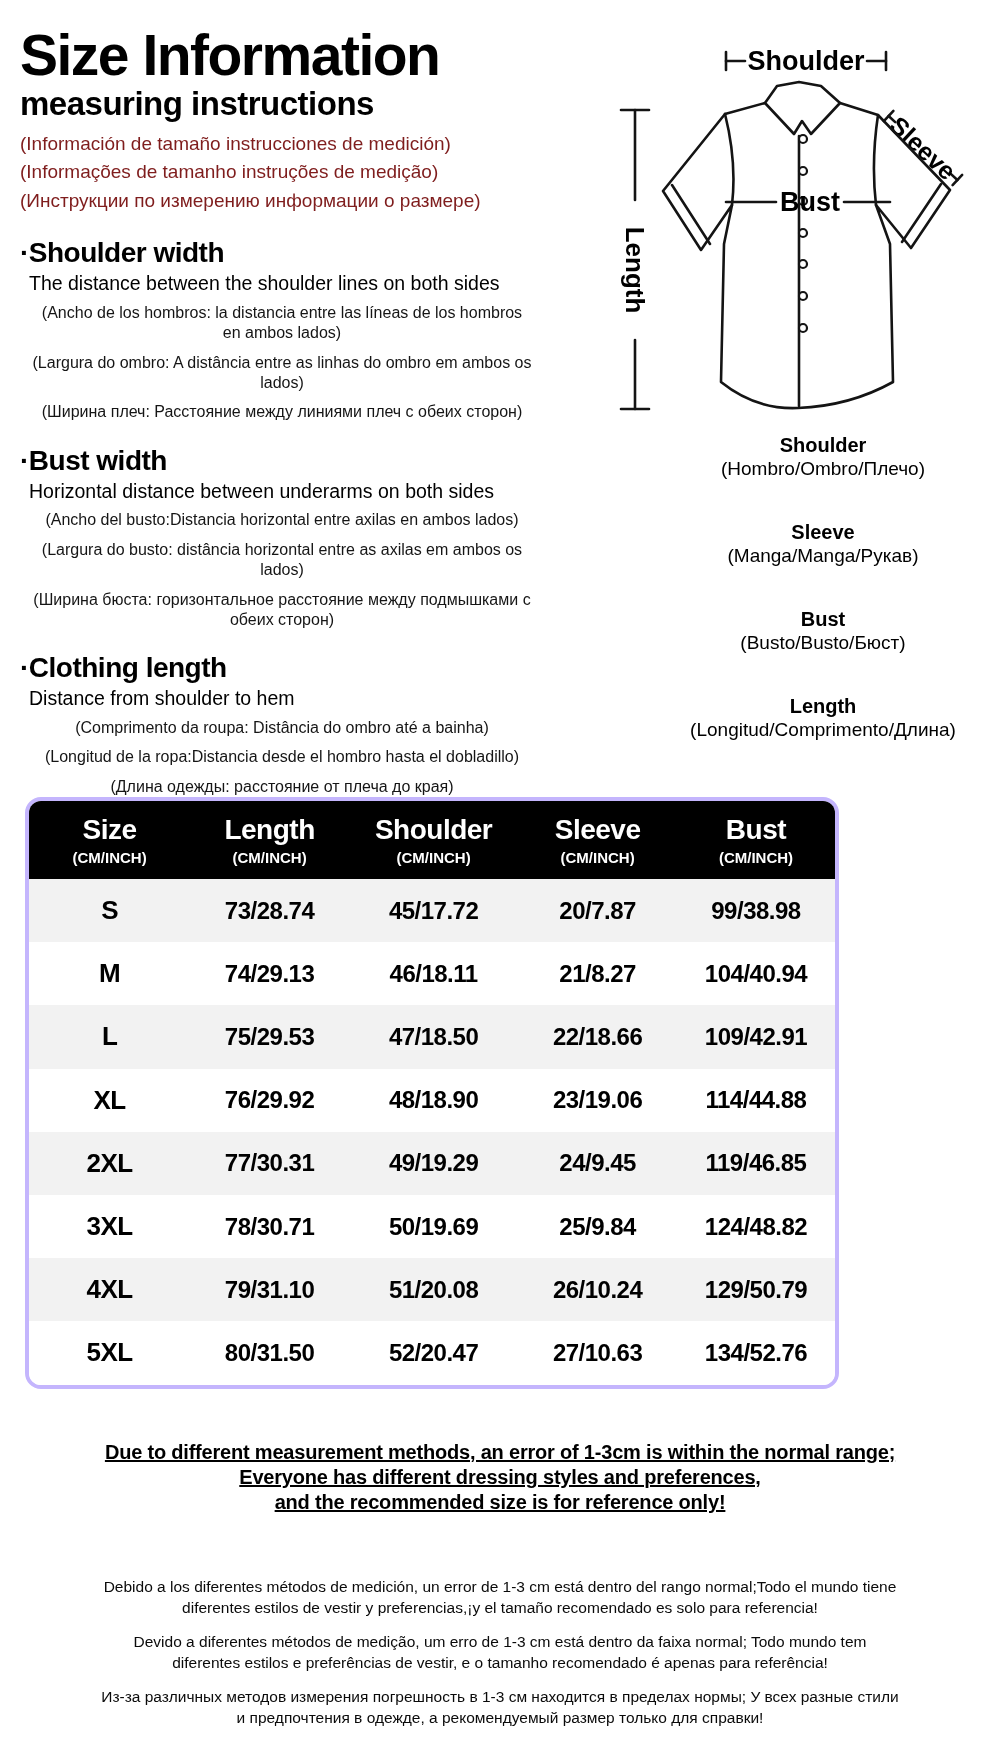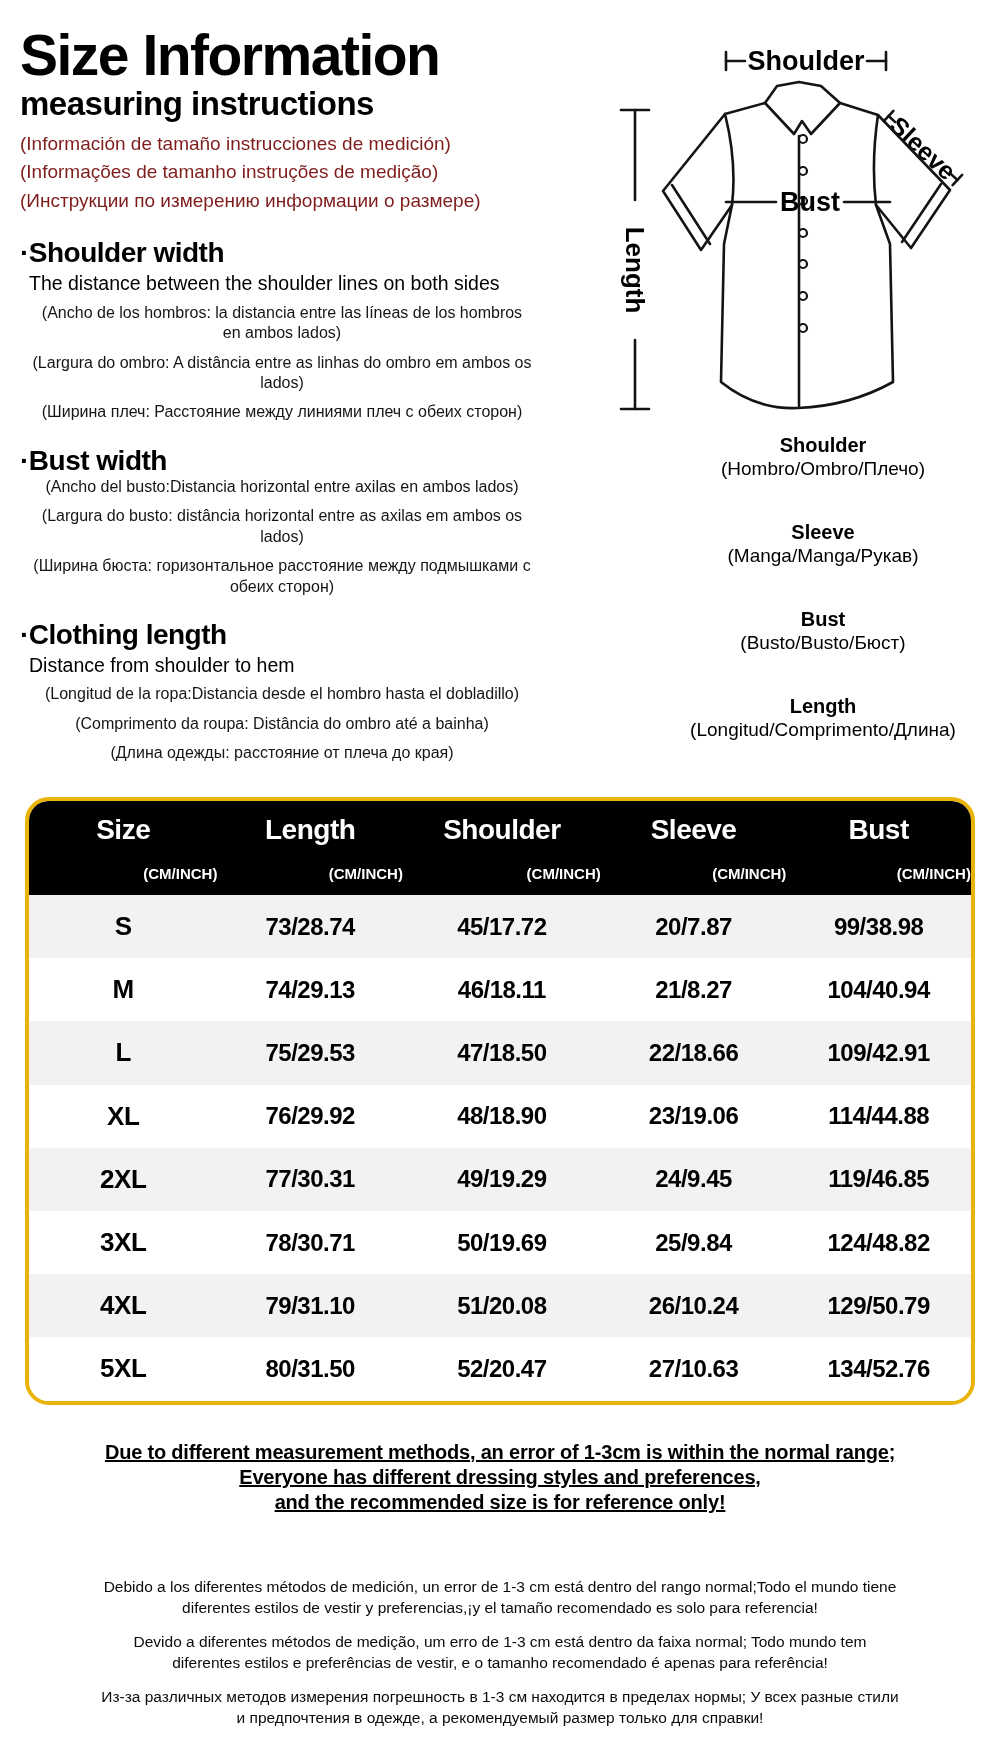--- a/index.html
+++ b/index.html
@@ -19,28 +19,28 @@
   .section-tr{font-size:16px;line-height:1.28;margin:0 0 9px 12px;max-width:500px;color:#151515;text-align:center;}
   
   .right-col{position:absolute;left:558px;top:32px;width:440px;height:745px;}
   .shirt-svg{position:absolute;left:0;top:0;}
   .legend{position:absolute;left:0;top:402px;width:440px;text-align:center;padding-left:45px;box-sizing:content-box;}
   .legend-entry{margin-bottom:40px;}
   .legend-term{font-size:20px;font-weight:bold;line-height:23px;}
   .legend-tr{font-size:19px;line-height:24px;}
   
   .size-table{
-    position:absolute;left:25px;top:797px;width:950px;box-sizing:border-box;
-    border:4px solid #eab308;border-radius:24px;overflow:hidden;background:#fff;
+    position:absolute;left:25px;top:797px;width:814px;box-sizing:border-box;
+    border:4px solid #c4b5fd;border-radius:16px;overflow:hidden;background:#fff;
   }
   .thead{display:grid;grid-template-columns:20% 19.7% 21% 19.7% 19.6%;background:#000;color:#fff;
     padding:13px 0 11px 0;}
   .th{text-align:center;}
   .th-label{font-size:28px;font-weight:bold;line-height:32px;letter-spacing:-0.5px;}
-  .th-unit{font-size:15px;font-weight:bold;line-height:20px;margin-top:18px;text-align:right;}
+  .th-unit{font-size:15px;font-weight:bold;line-height:20px;margin-top:2px;}
   .tr{display:grid;grid-template-columns:20% 19.7% 21% 19.7% 19.6%;height:63.2px;align-items:center;background:#fff;}
   .tr.alt{background:#f2f2f2;}
   .td{text-align:center;font-size:24px;font-weight:bold;letter-spacing:-0.5px;}
   .td.size-cell{font-size:26px;}
   
   .notes{position:absolute;left:0;top:1440px;width:1000px;text-align:center;}
   .note-en{font-size:20px;font-weight:bold;line-height:25px;letter-spacing:-0.2px;text-decoration:underline;}
   .note-en-block{margin-bottom:62px;}
   .note-block{margin-bottom:14px;}
   .note-line{font-size:15.5px;line-height:20.5px;color:#0a0a0a;}
@@ -58,30 +58,31 @@
   <div class="section">
     <div class="section-head"><span class="dot">·</span><span>Shoulder width</span></div>
     <div class="section-desc">The distance between the shoulder lines on both sides</div>
     <div class="section-tr">(Ancho de los hombros: la distancia entre las líneas de los hombros en ambos lados)</div>
     <div class="section-tr">(Largura do ombro: A distância entre as linhas do ombro em ambos os lados)</div>
     <div class="section-tr">(Ширина плеч: Расстояние между линиями плеч с обеих сторон)</div>
   </div>
 
   <div class="section">
     <div class="section-head"><span class="dot">·</span><span>Bust width</span></div>
+    <div class="section-desc">Horizontal distance between underarms on both sides</div>
     <div class="section-tr">(Ancho del busto:Distancia horizontal entre axilas en ambos lados)</div>
     <div class="section-tr">(Largura do busto: distância horizontal entre as axilas em ambos os lados)</div>
     <div class="section-tr">(Ширина бюста: горизонтальное расстояние между подмышками с обеих сторон)</div>
   </div>
 
   <div class="section">
     <div class="section-head"><span class="dot">·</span><span>Clothing length</span></div>
     <div class="section-desc">Distance from shoulder to hem</div>
+    <div class="section-tr">(Comprimento da roupa: Distância do ombro até a bainha)</div>
     <div class="section-tr">(Longitud de la ropa:Distancia desde el hombro hasta el dobladillo)</div>
-    <div class="section-tr">(Comprimento da roupa: Distância do ombro até a bainha)</div>
     <div class="section-tr">(Длина одежды: расстояние от плеча до края)</div>
   </div>
 </div>
 
 <div class="right-col">
   <svg class="shirt-svg" width="440" height="460" viewBox="0 0 440 460" fill="none" stroke="#141414" stroke-width="2.6" stroke-linecap="round" stroke-linejoin="round">
 
     <g>
       <line x1="168" y1="20" x2="168" y2="38"></line>
       <line x1="328" y1="20" x2="328" y2="38"></line>

